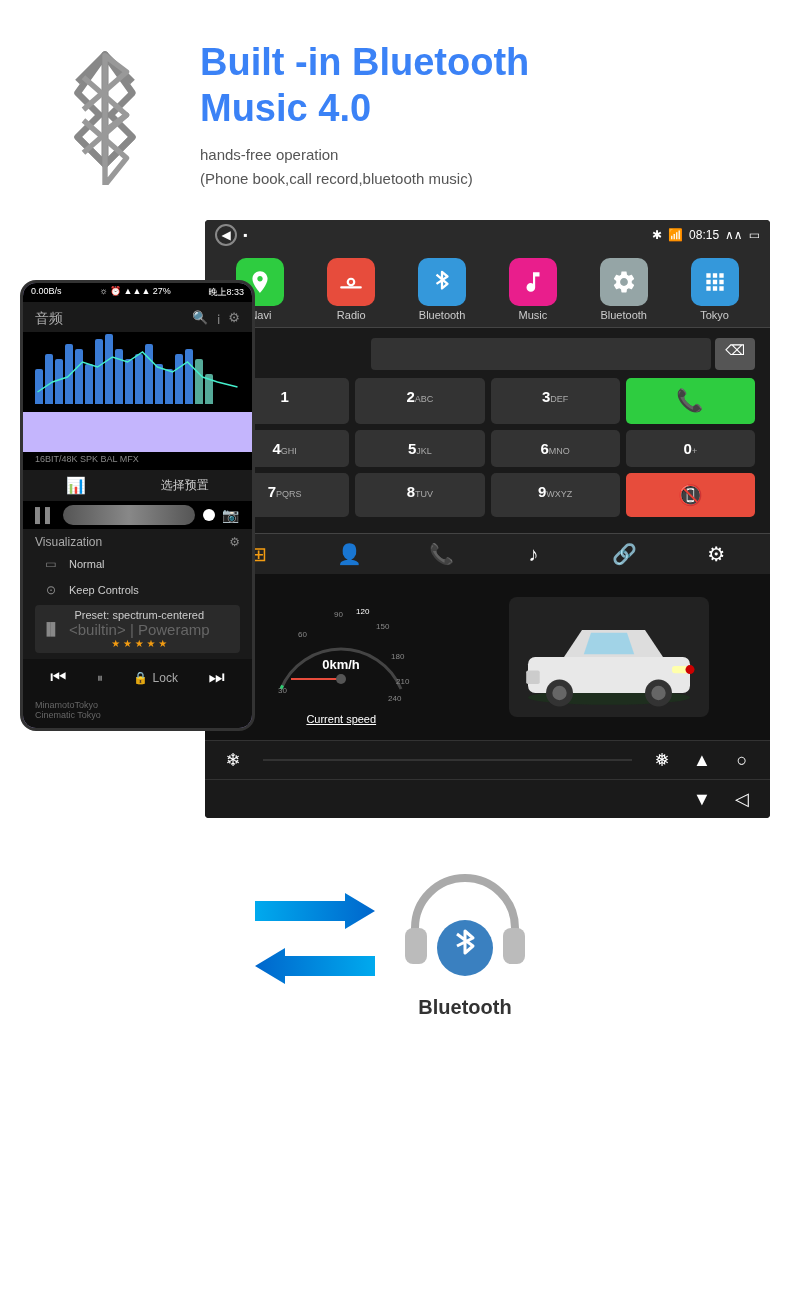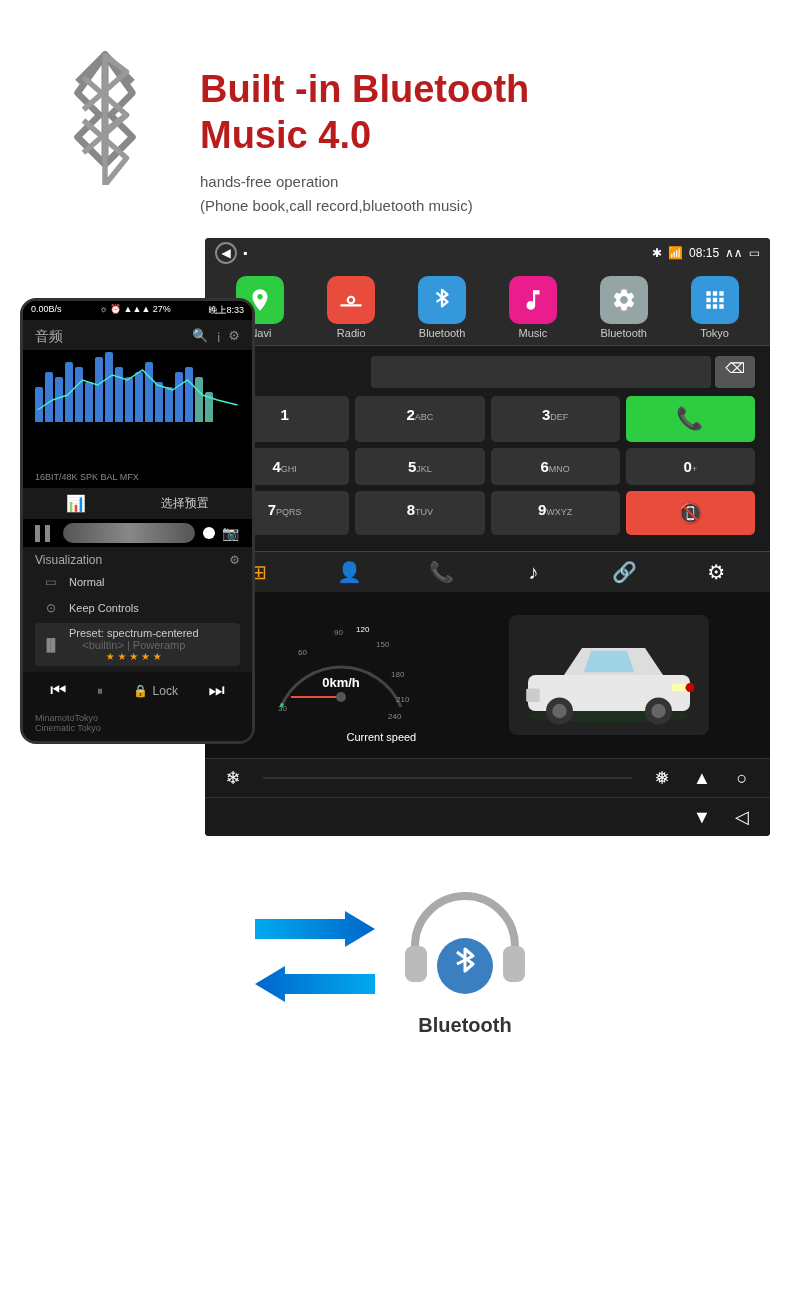--- a/index.html
+++ b/index.html
@@ -34,24 +34,23 @@
       height: 150px;
     }
 
     .top-text {
       padding-top: 10px;
     }
 
     .top-title {
       font-size: 38px;
       font-weight: bold;
-      color: #b91c1c;
+      color: #3b82f6;
       line-height: 1.2;
       margin-bottom: 12px;
-      margin-top: 27px;
     }
 
     .top-subtitle {
       font-size: 15px;
       color: #555;
       line-height: 1.6;
     }
 
     
     .device-area {
@@ -246,21 +245,21 @@
       width: 40px;
       text-align: center;
     }
 
     
     .phone-overlay {
       position: absolute;
       left: 0;
       top: 60px;
       width: 235px;
-      background: #000000;
+      background: #c4b5fd;
       border-radius: 16px;
       overflow: hidden;
       border: 3px solid #333;
       z-index: 10;
     }
 
     .phone-status-bar {
       background: #000;
       color: white;
       font-size: 9px;
@@ -379,21 +378,21 @@
       padding: 4px 6px;
     }
 
     .viz-item.selected {
       background: #2a2a2a;
       border-radius: 4px;
     }
 
     .viz-icon { color: #888; font-size: 12px; width: 20px; }
     .viz-label { color: #ccc; font-size: 11px; }
-    .viz-sub { color: #666; font-size: 11px; }
+    .viz-sub { color: #666; font-size: 15px; }
 
     .stars { color: #f39c12; font-size: 10px; }
 
     .phone-playback {
       background: #111;
       display: flex;
       justify-content: space-around;
       align-items: center;
       padding: 8px 12px;
     }
@@ -426,22 +425,23 @@
 
     .arrows-column {
       display: flex;
       flex-direction: column;
       gap: 10px;
     }
 
     
     .speed-text {
       color: white;
-      text-align: right;
+      text-align: center;
       font-size: 11px;
+      text-decoration: underline;
     }
   </style>
 </head>
 <body>
 
 <div class="top-section">
   <div class="bluetooth-icon-large">
     <svg class="bt-svg" viewBox="0 0 100 130" fill="none" xmlns="http://www.w3.org/2000/svg">
 
       <polygon points="50,10 50,110 75,85 55,65 75,45" stroke="#888" stroke-width="6" fill="none" stroke-linejoin="round"></polygon>

